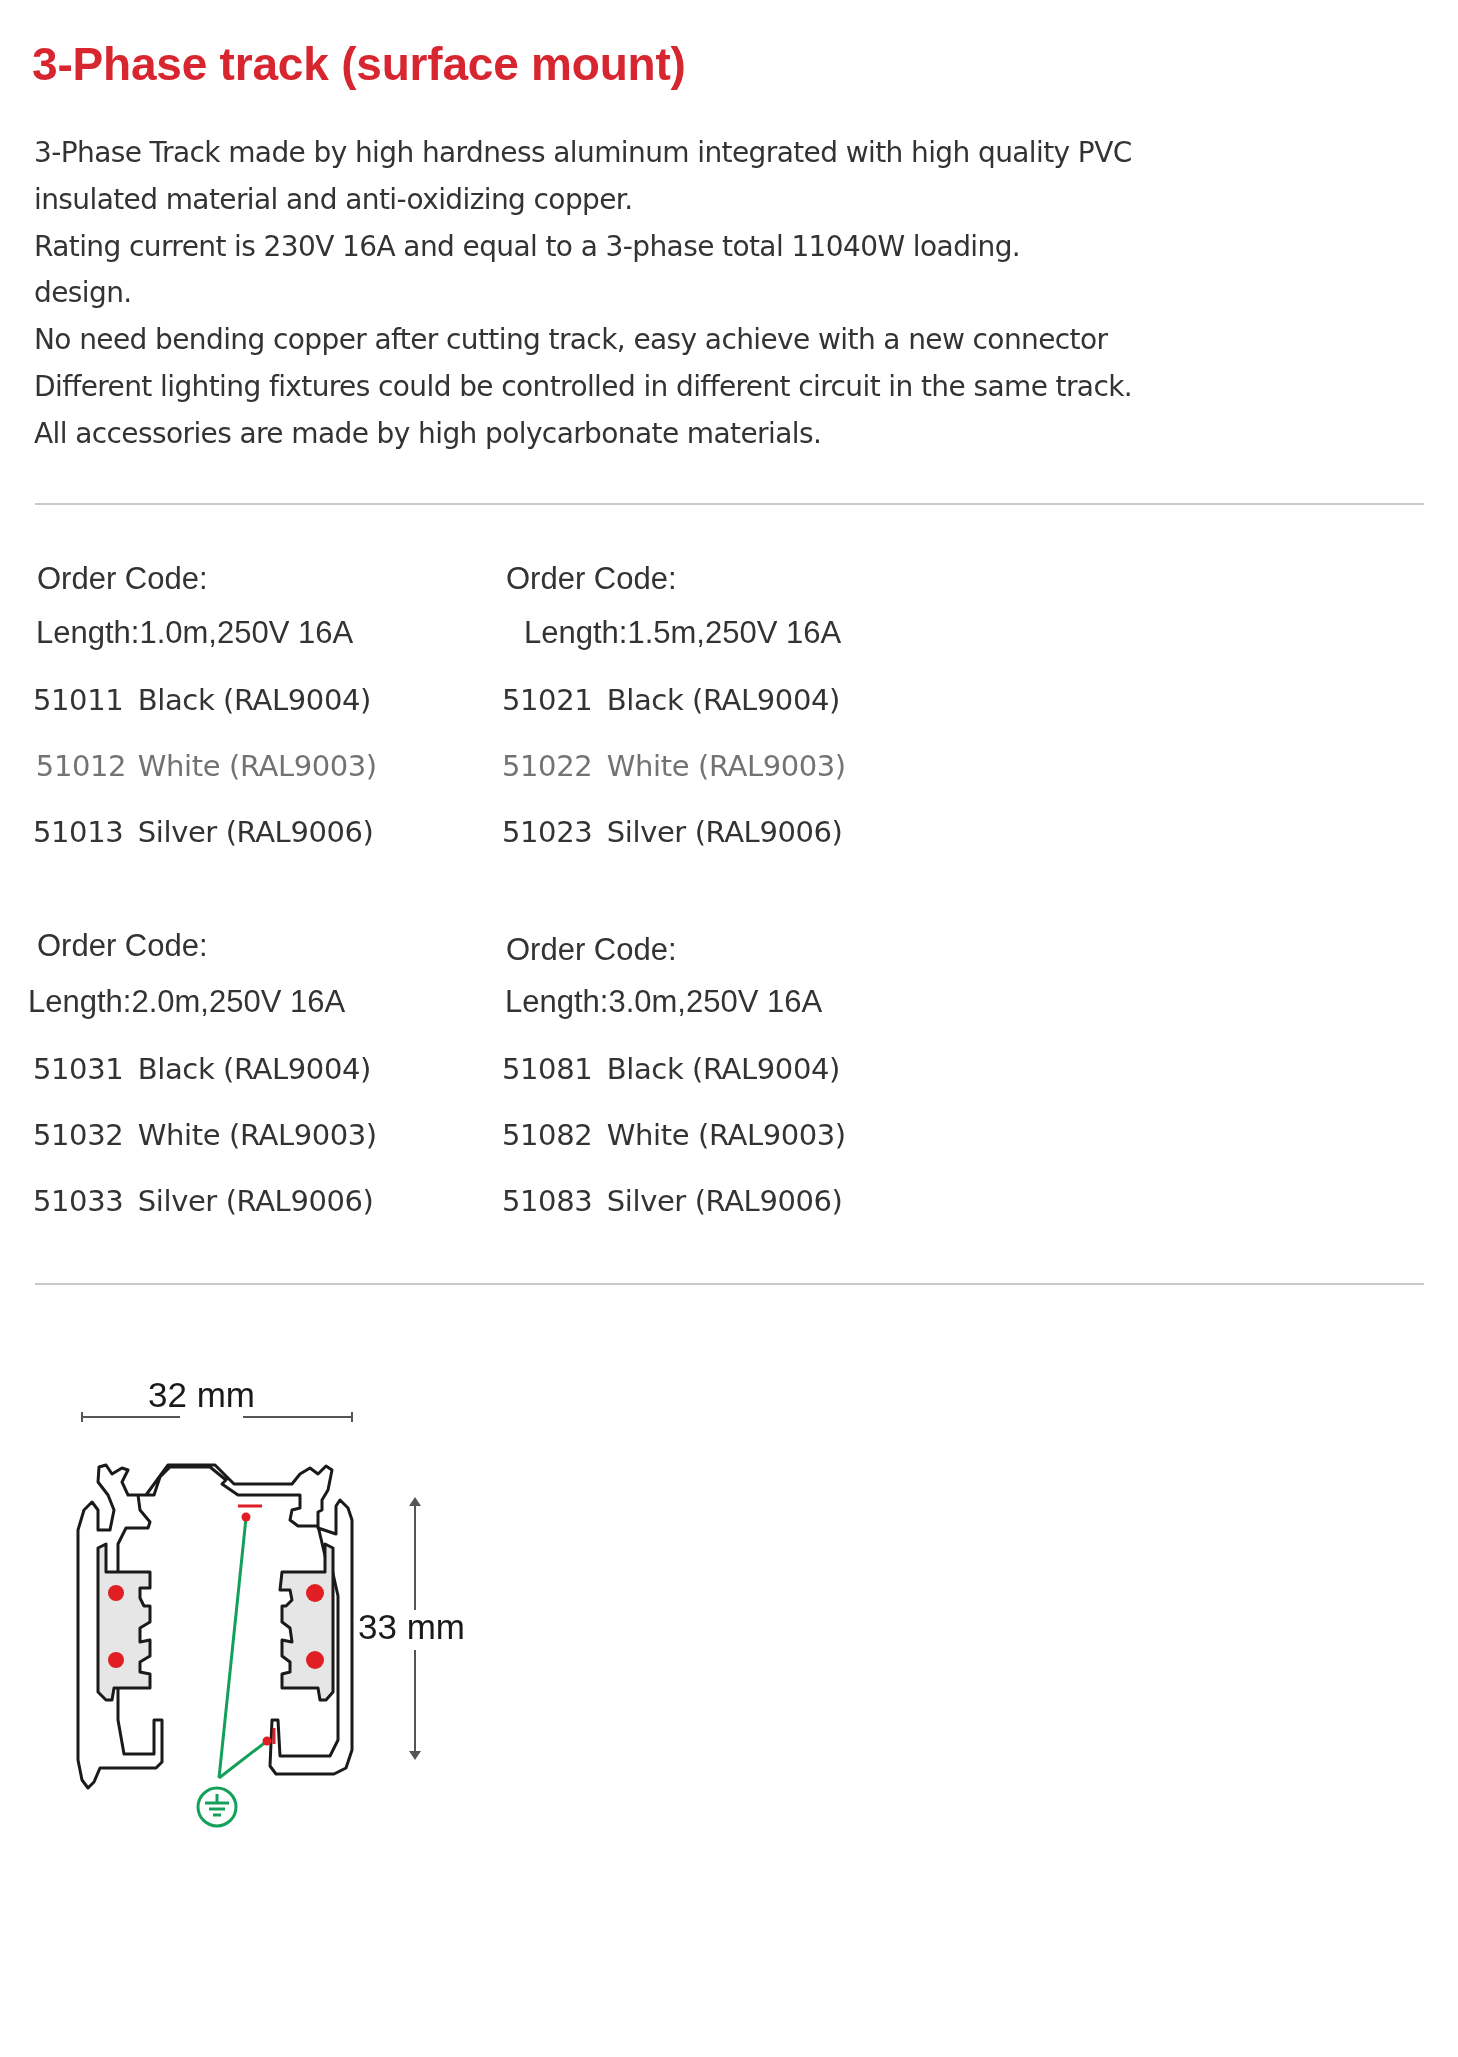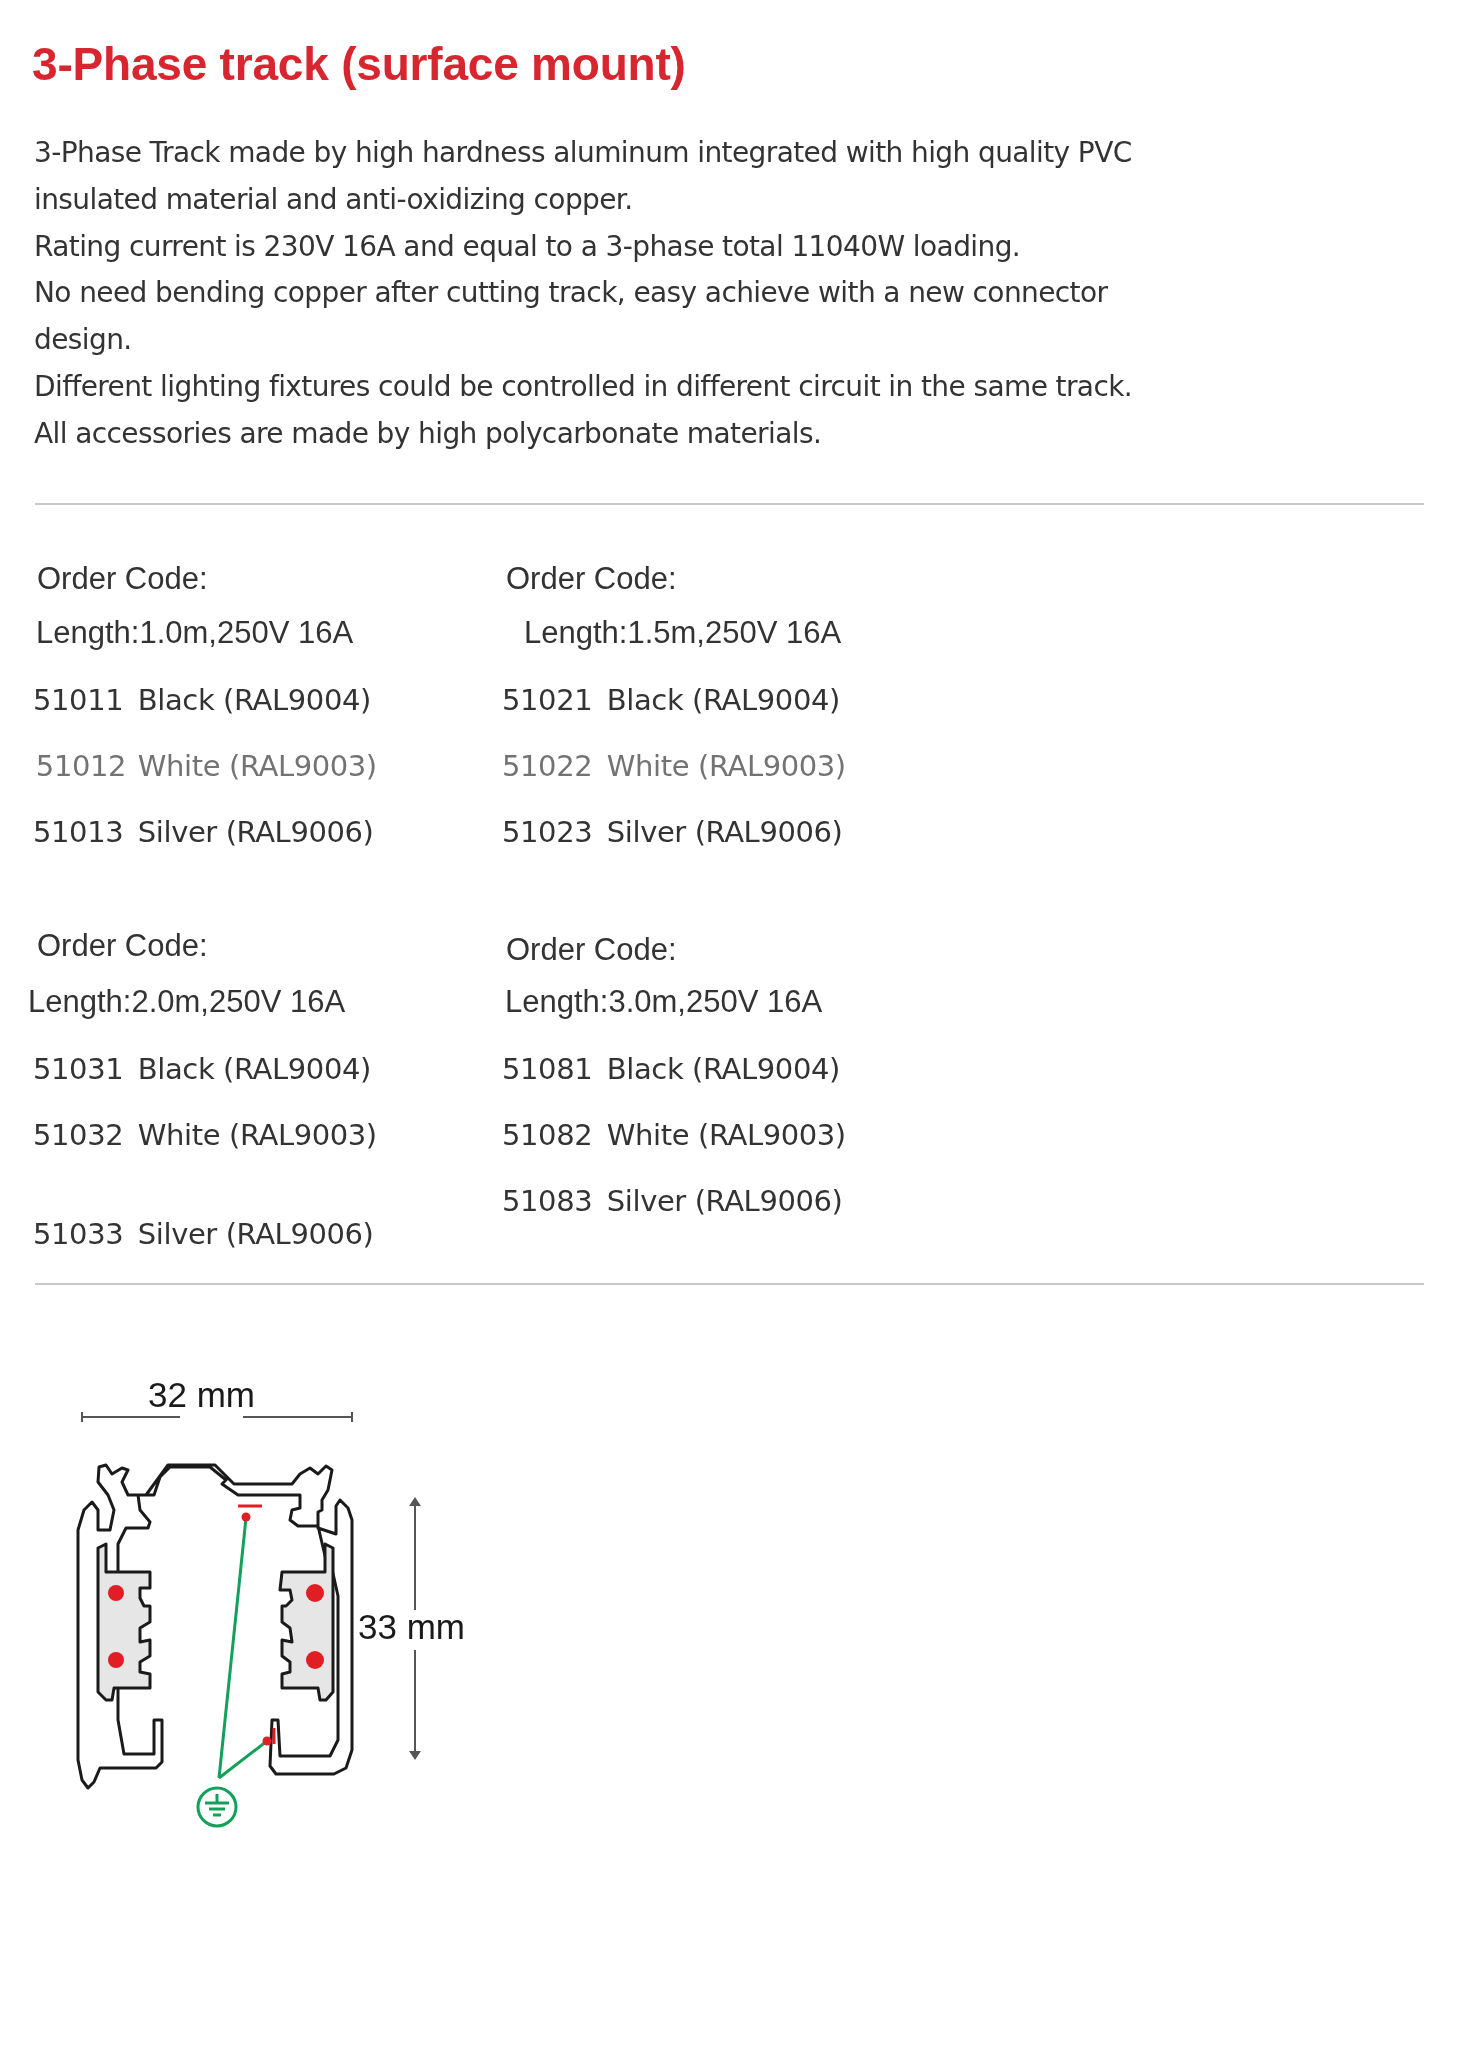--- a/index.html
+++ b/index.html
@@ -28,22 +28,22 @@
 </style>
 </head>
 <body>
 
 <div class="abs title" style="color: rgb(215, 38, 47);">3-Phase track (surface mount)</div>
 
 <div class="abs desc" style="color: rgb(51, 51, 51);">
   <span class="line">3-Phase Track made by high hardness aluminum integrated with high quality PVC</span>
   <span class="line">insulated material and anti-oxidizing copper.</span>
   <span class="line">Rating current is 230V 16A and equal to a 3-phase total 11040W loading.</span>
+  <span class="line">design.</span>
   <span class="line">No need bending copper after cutting track, easy achieve with a new connector</span>
-  <span class="line">design.</span>
   <span class="line">Different lighting fixtures could be controlled in different circuit in the same track.</span>
   <span class="line">All accessories are made by high polycarbonate materials.</span>
 </div>
 
 <div class="divider" style="top: 503px; background: rgb(200, 200, 200);"></div>
 
 <div class="abs heading" style="left: 37px; top: 561px; color: rgb(51, 51, 51);">Order Code:</div>
 <div class="abs heading" style="left: 36px; top: 615px; color: rgb(51, 51, 51);">Length:1.0m,250V 16A</div>
 <div class="abs item" style="left: 33px; top: 682px; color: rgb(51, 51, 51);"><span class="code">51011</span> <span>Black (RAL9004)</span></div>
 <div class="abs item" style="left: 33px; top: 748px; color: #737373; text-align: center;"><span class="code">51012</span> <span>White (RAL9003)</span></div>
@@ -52,21 +52,21 @@
 <div class="abs heading" style="left: 506px; top: 561px; color: rgb(51, 51, 51);">Order Code:</div>
 <div class="abs heading" style="left: 524px; top: 615px; color: rgb(51, 51, 51);">Length:1.5m,250V 16A</div>
 <div class="abs item" style="left: 502px; top: 682px; color: rgb(51, 51, 51);"><span class="code">51021</span> <span>Black (RAL9004)</span></div>
 <div class="abs item" style="left: 502px; top: 748px; color: #737373;"><span class="code">51022</span> <span>White (RAL9003)</span></div>
 <div class="abs item" style="left: 502px; top: 814px; color: rgb(51, 51, 51);"><span class="code">51023</span> <span>Silver (RAL9006)</span></div>
 
 <div class="abs heading" style="left: 37px; top: 928px; color: rgb(51, 51, 51);">Order Code:</div>
 <div class="abs heading" style="left: 28px; top: 984px; color: rgb(51, 51, 51);">Length:2.0m,250V 16A</div>
 <div class="abs item" style="left: 33px; top: 1051px; color: rgb(51, 51, 51);"><span class="code">51031</span> <span>Black (RAL9004)</span></div>
 <div class="abs item" style="left: 33px; top: 1117px; color: rgb(51, 51, 51);"><span class="code">51032</span> <span>White (RAL9003)</span></div>
-<div class="abs item" style="left: 33px; top: 1183px; color: rgb(51, 51, 51); margin-top: 33px;"><span class="code">51033</span> <span>Silver (RAL9006)</span></div>
+<div class="abs item" style="left: 33px; top: 1183px; color: rgb(51, 51, 51);"><span class="code">51033</span> <span>Silver (RAL9006)</span></div>
 
 <div class="abs heading" style="left: 506px; top: 932px; color: rgb(51, 51, 51);">Order Code:</div>
 <div class="abs heading" style="left: 505px; top: 984px; color: rgb(51, 51, 51);">Length:3.0m,250V 16A</div>
 <div class="abs item" style="left: 502px; top: 1051px; color: rgb(51, 51, 51);"><span class="code">51081</span> <span>Black (RAL9004)</span></div>
 <div class="abs item" style="left: 502px; top: 1117px; color: rgb(51, 51, 51);"><span class="code">51082</span> <span>White (RAL9003)</span></div>
 <div class="abs item" style="left: 502px; top: 1183px; color: rgb(51, 51, 51);"><span class="code">51083</span> <span>Silver (RAL9006)</span></div>
 
 <div class="divider" style="top: 1283px; background: rgb(200, 200, 200);"></div>
 
 <svg class="abs" style="left:0; top:0;" width="1458" height="2057" viewBox="0 0 1458 2057">

